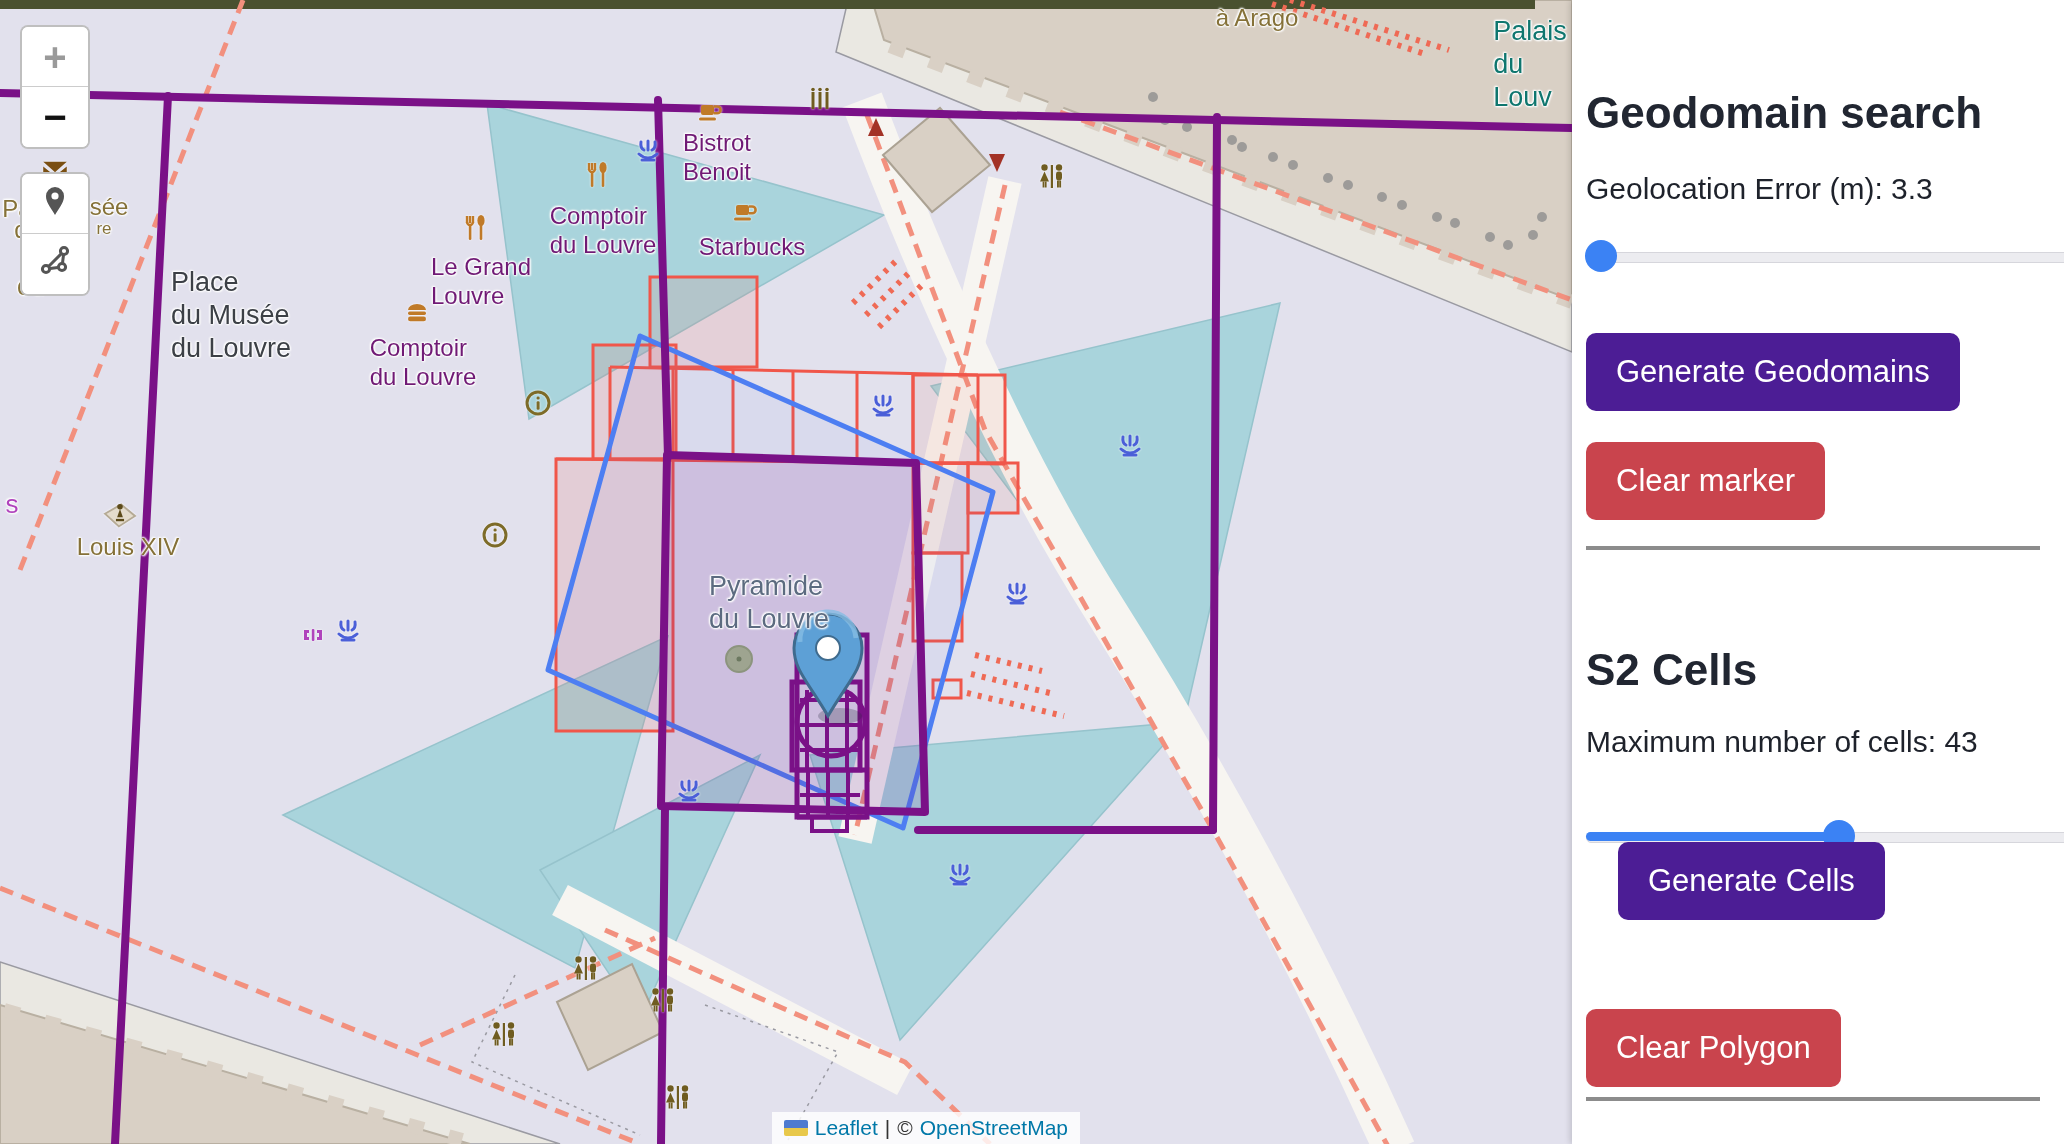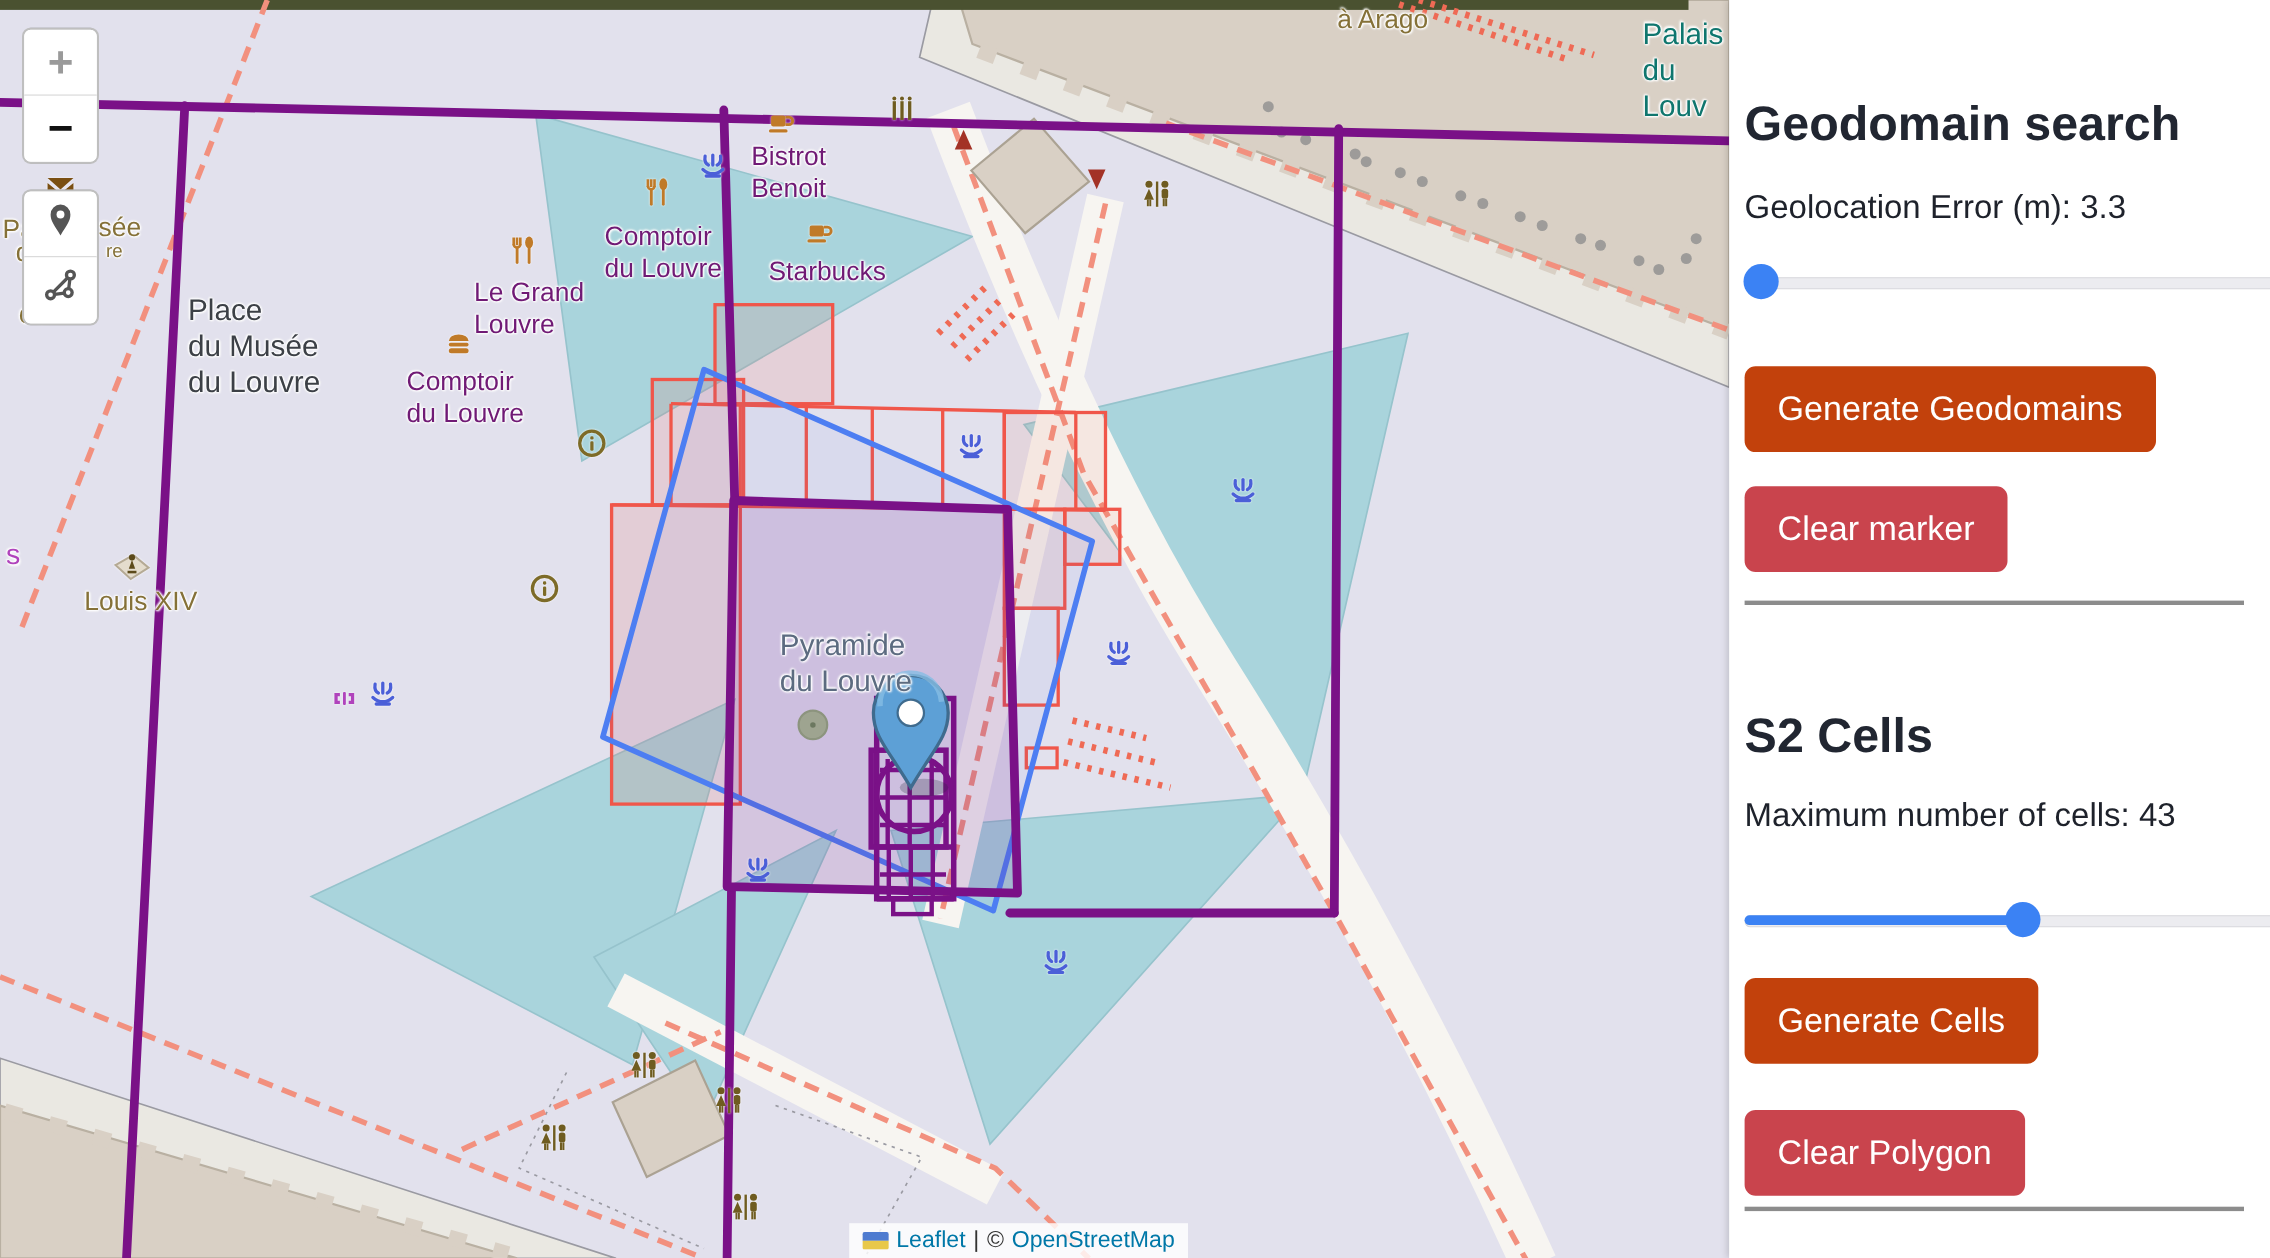--- a/index.html
+++ b/index.html
@@ -49,21 +49,21 @@
   .sb-title{font-size:44px;font-weight:700;color:#212631;}
   .sb-label{font-size:30px;color:#1e222b;}
   .slider{height:32px;position:relative;cursor:pointer;}
   .slider .track{position:absolute;left:0;right:0;top:12px;height:9px;border-radius:5px;background:#ececf0;
     border:1px solid #d6d6dc;}
   .slider .fill{position:absolute;left:0;top:12px;height:9px;border-radius:5px;background:#3b82f4;}
   .slider .thumb{position:absolute;top:0;width:32px;height:32px;border-radius:50%;background:#3b82f4;
     transform:translateX(-16px);}
   .btn{border:none;border-radius:10px;color:#fff;font-size:31px;padding:21px 30px;cursor:pointer;
     font-family:"Liberation Sans",sans-serif;}
-  .btn-blue{background:#c2410c;}
+  .btn-blue{background:#4c1d95;}
   .btn-red{background:#c9444d;}
   .hr{height:4px;background:#8c8c8c;border:none;margin:0;}
 </style>
 </head>
 <body>
 
 <div id="app">
 
   <div id="map">
     <svg id="map-svg" width="1572" height="1144" viewBox="0 0 1572 1144">
@@ -345,21 +345,21 @@
     <button class="btn btn-red sb" style="top:442px;width:auto;right:auto;">Clear marker</button>
     <div class="sb hr" style="top:546px;"></div>
 
     <div class="sb sb-title" style="top:645px;">S2 Cells</div>
     <div class="sb sb-label" style="top:725px;">Maximum number of cells: 43</div>
     <div class="sb slider" style="top:788px;">
       <div class="track"></div>
       <div class="fill" style="width: 51.5%;"></div>
       <div class="thumb" style="left: 51.5%;"></div>
     </div>
-    <button class="btn btn-blue sb" style="top:889px;width:auto;right:auto;">Generate Cells</button>
+    <button class="btn btn-blue sb" style="top:842px;width:auto;right:auto;margin-left:32px;">Generate Cells</button>
     <button class="btn btn-red sb" style="top:993px;width:auto;right:auto;margin-top:16px;">Clear Polygon</button>
     <div class="sb hr" style="top:1097px;"></div>
   </div>
 </div>
 
 <svg width="0" height="0" style="position:absolute">
   <defs>
     <g id="sym-fountain" stroke="#4b5fd8" fill="none" stroke-width="3" stroke-linecap="round">
       <path d="M17 8 v9"></path>
       <path d="M10 9 q-1 6 3 8"></path>

